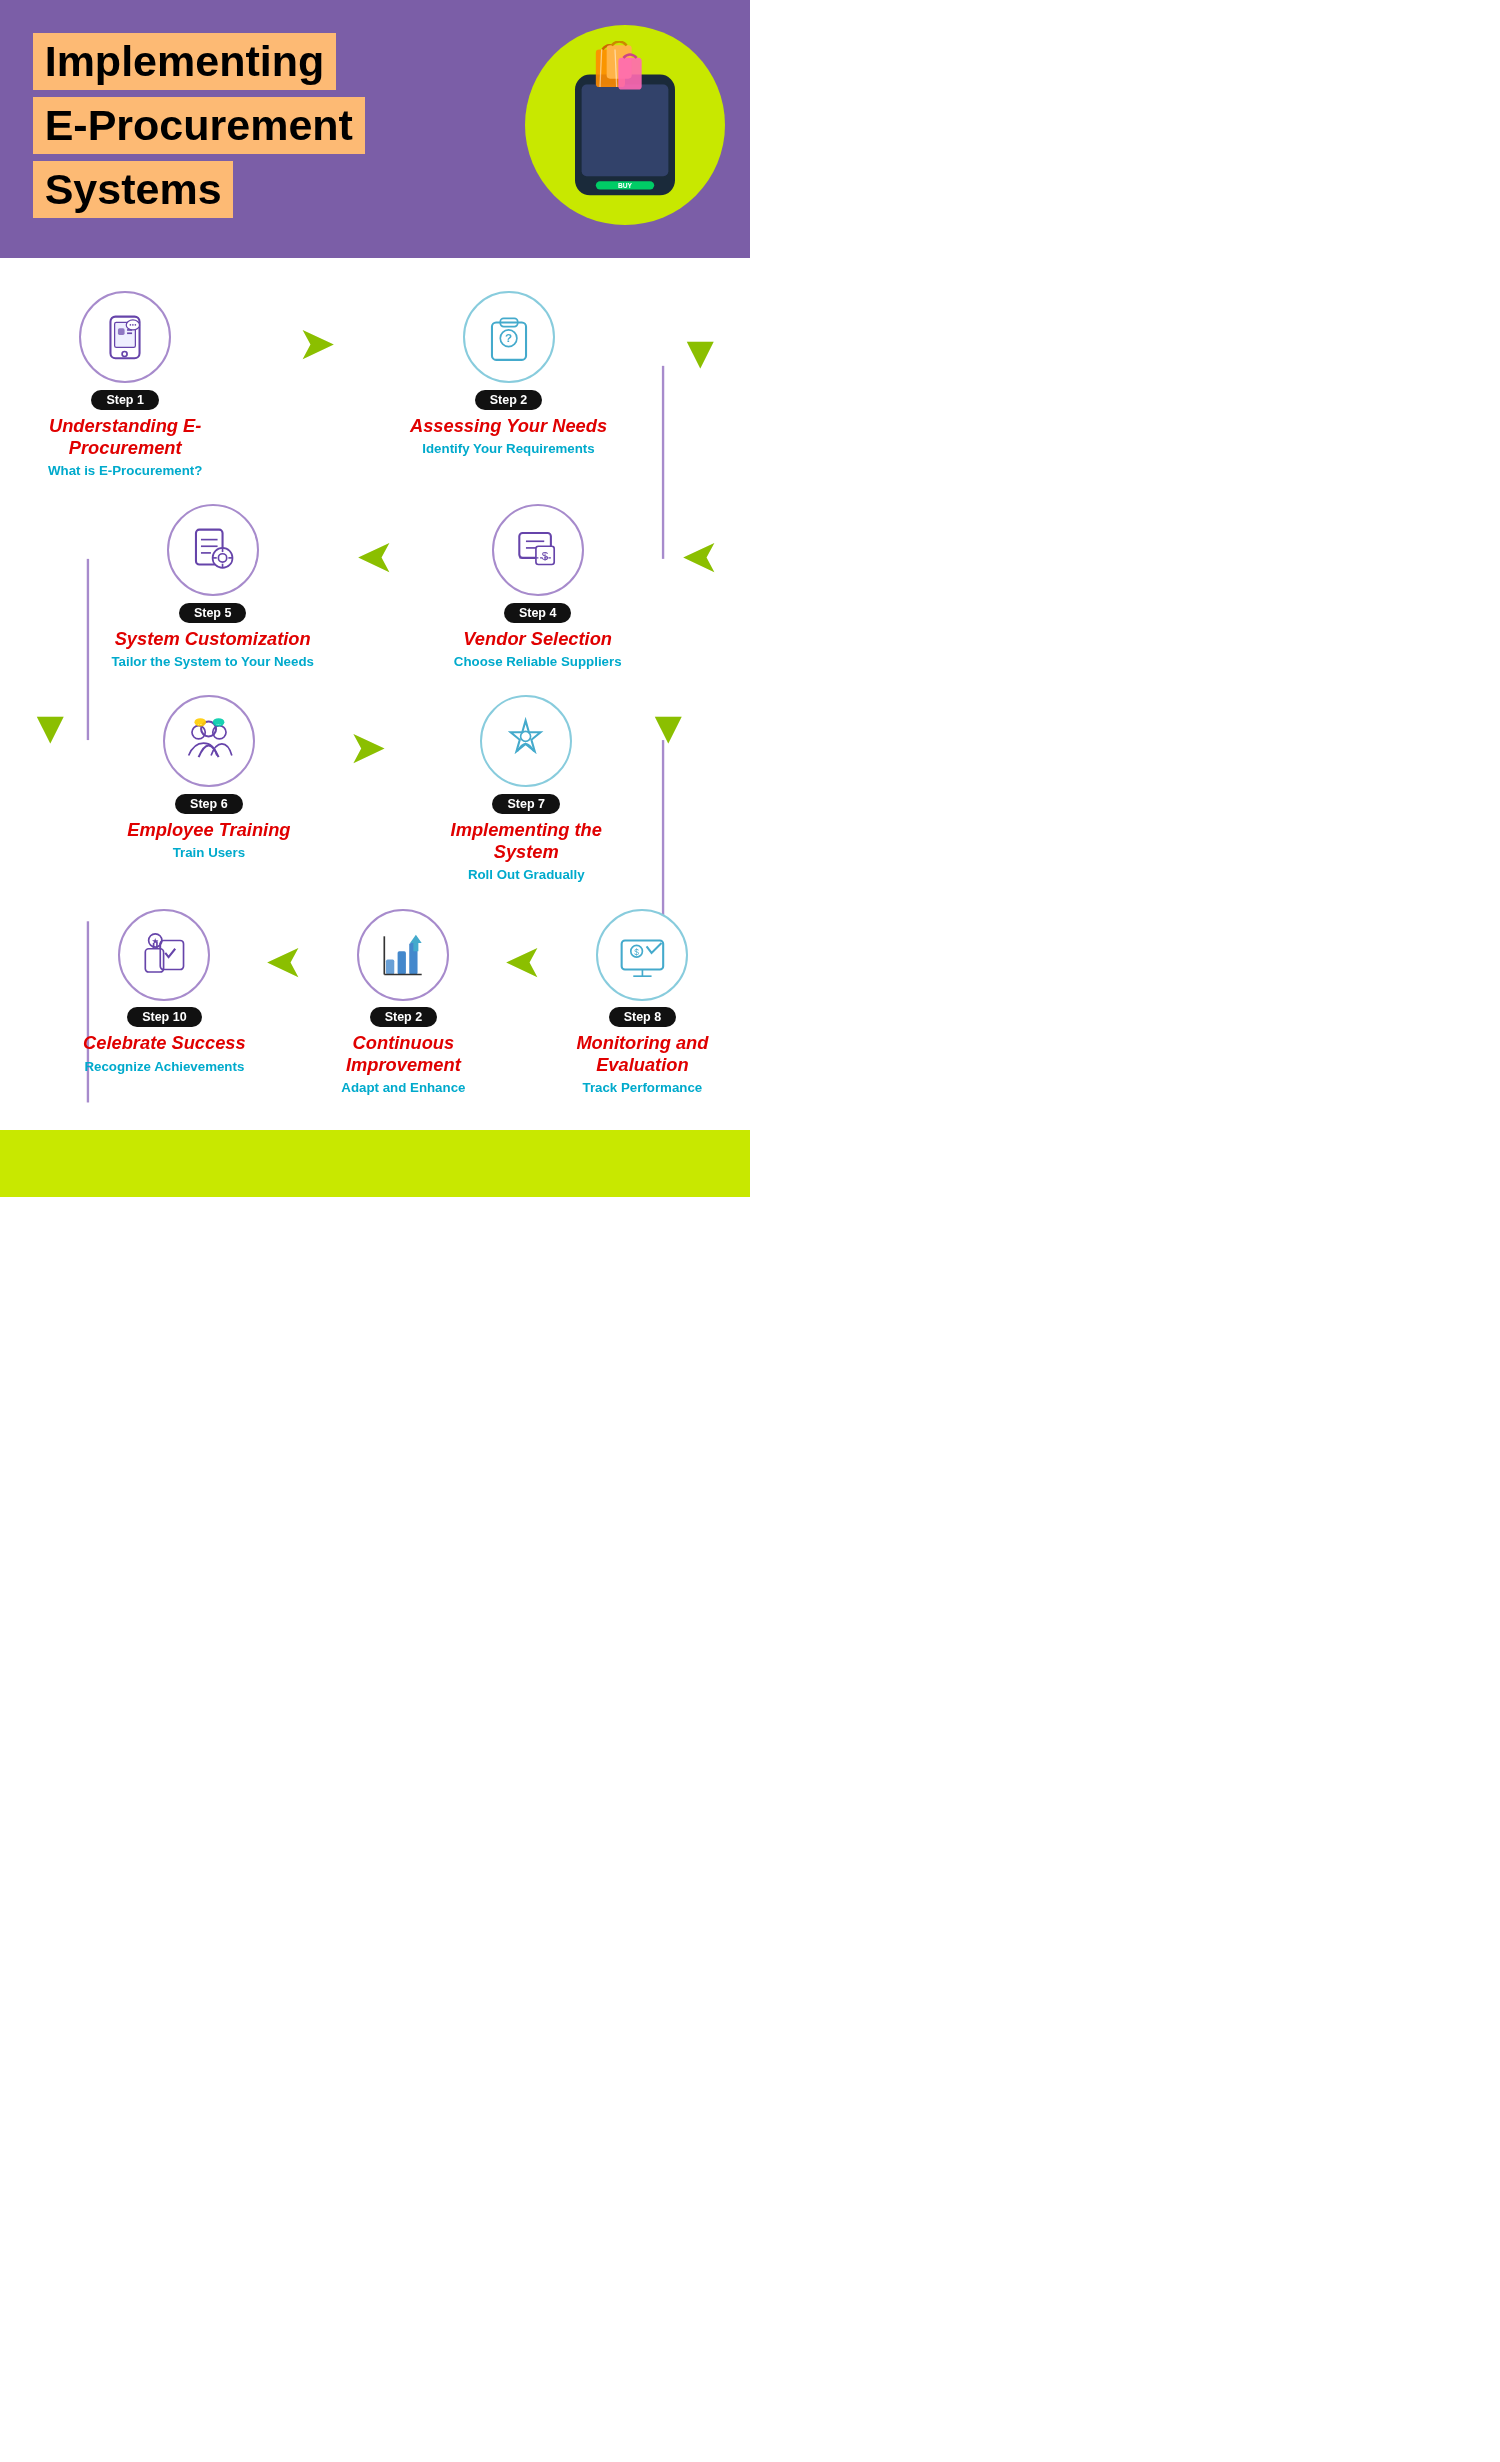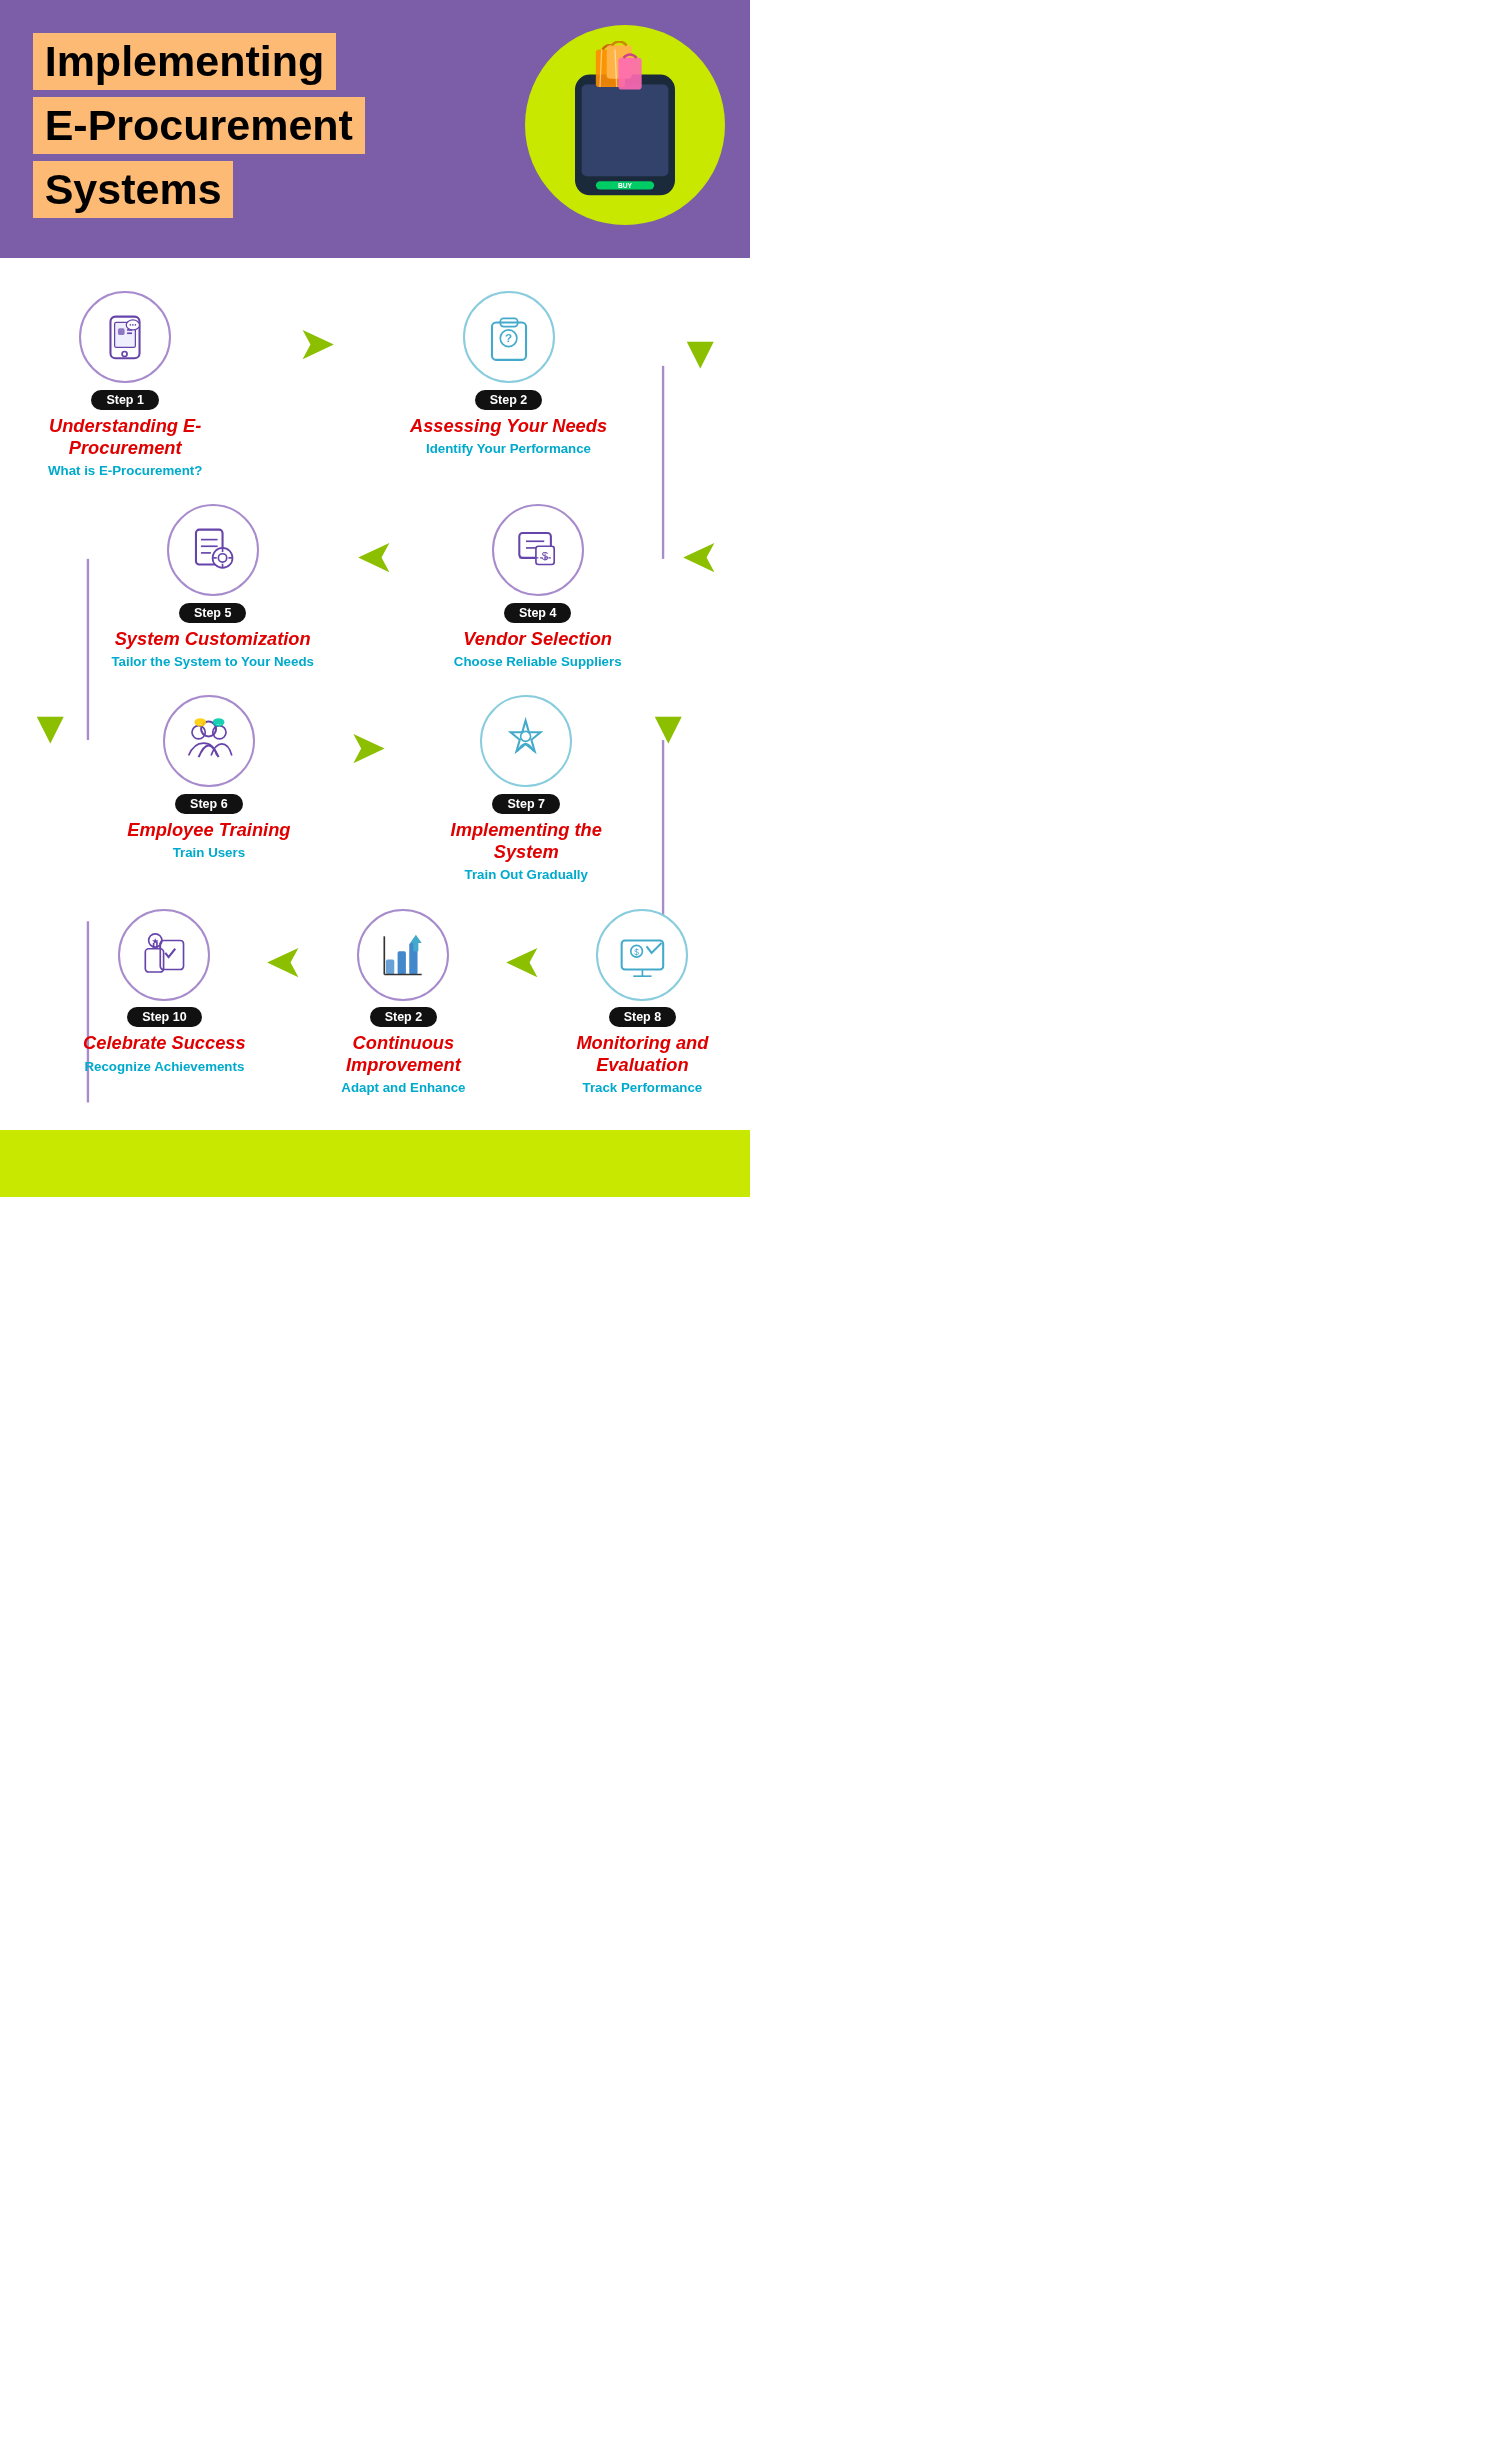--- a/index.html
+++ b/index.html
@@ -244,21 +244,21 @@
           <div class="step-icon-circle" style="border-color:#88CCDD;">
             <svg class="icon-svg" viewBox="0 0 65 65">
               <rect x="12" y="15" width="41" height="45" rx="5" fill="none" stroke="#44AACC" stroke-width="2.5"></rect>
               <rect x="22" y="10" width="21" height="10" rx="4" fill="none" stroke="#44AACC" stroke-width="2"></rect>
               <circle cx="32" cy="34" r="10" fill="none" stroke="#44AACC" stroke-width="2"></circle>
               <text x="32" y="39" text-anchor="middle" font-size="14" font-weight="bold" fill="#44AACC">?</text>
             </svg>
           </div>
           <span class="step-badge">Step 2</span>
           <div class="step-title">Assessing Your Needs</div>
-          <div class="step-subtitle">Identify Your Performance</div>
+          <div class="step-subtitle">Identify Your Requirements</div>
         </div>
 
         <div style="width:67px;display:flex;align-items:flex-start;justify-content:center;padding-top:38px;">
           <span style="font-size:46px;color:#8BBF00;line-height:1;">▼</span>
         </div>
       </div>
     </div>
 
     <div class="row-wrapper" style="margin-top:16.7px;">
       <div class="row2">
@@ -353,21 +353,21 @@
             <svg class="icon-svg" viewBox="0 0 65 65">
 
               <path d="M32 8 L36 22 L50 22 L39 31 L43 45 L32 36 L21 45 L25 31 L14 22 L28 22 Z" fill="none" stroke="#44AACC" stroke-width="2.5"></path>
 
               <circle cx="32" cy="27" r="6" fill="none" stroke="#44AACC" stroke-width="2"></circle>
               <path d="M22 45 Q27 36 32 36 Q37 36 42 45" fill="none" stroke="#44AACC" stroke-width="2"></path>
             </svg>
           </div>
           <span class="step-badge">Step 7</span>
           <div class="step-title">Implementing the System</div>
-          <div class="step-subtitle">Train Out Gradually</div>
+          <div class="step-subtitle">Roll Out Gradually</div>
         </div>
 
         <div style="width:67px;display:flex;align-items:flex-start;justify-content:center;padding-top:4.2px;">
           <span style="font-size:46px;color:#8BBF00;">▼</span>
         </div>
 
       </div>
     </div>
 
     <div class="row-wrapper" style="margin-top:16.7px;">

